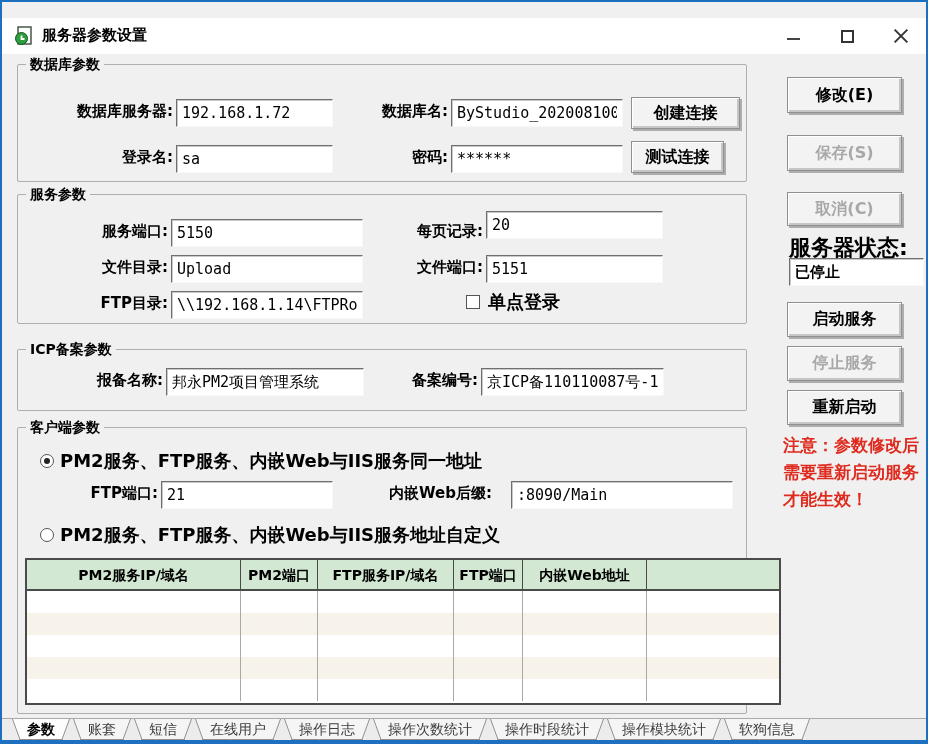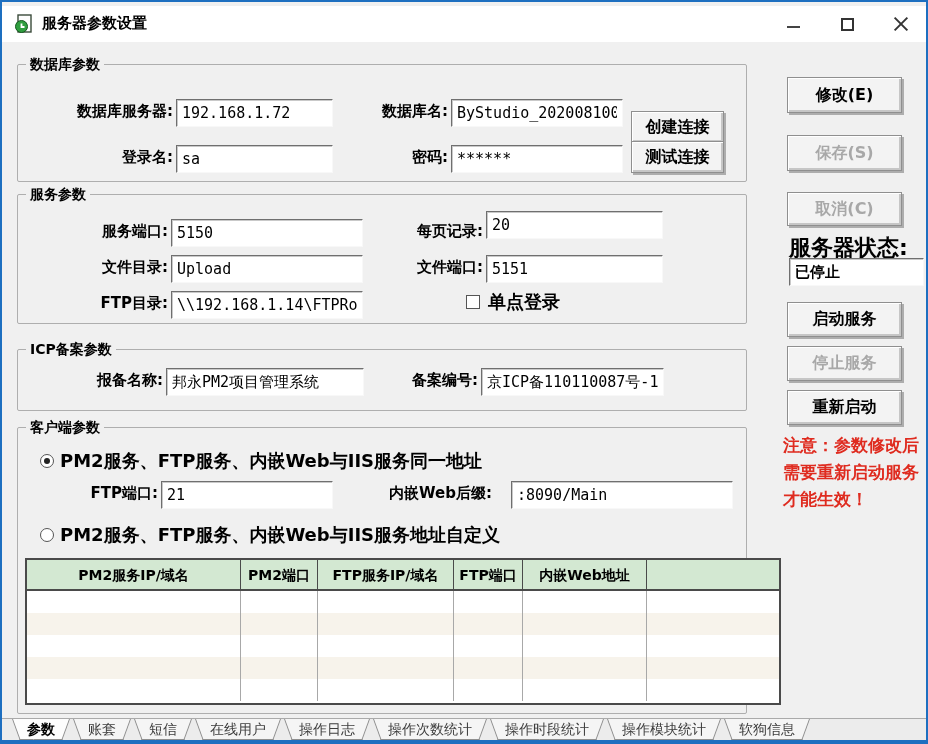--- a/index.html
+++ b/index.html
@@ -10,21 +10,21 @@
     --disabled:#a8a8a8;
   }
   *{box-sizing:border-box;}
   body{margin:0;background:#fff;font-family:"DejaVu Sans","Liberation Sans",sans-serif;color:#000;}
   .window{
     position:relative;width:928px;height:744px;
     border:2px solid var(--accent);border-bottom:4px solid var(--accent);
     background:#f0f0f0;overflow:hidden;
   }
   
-  .titlebar{position:absolute;left:0;top:4px;right:0;height:36px;background:#fff;}
+  .titlebar{position:absolute;left:0;top:16px;right:0;height:36px;background:#fff;}
   .app-icon{position:absolute;left:12px;top:8px;width:20px;height:20px;}
   .win-title{position:absolute;left:40px;top:8px;font-size:15px;font-weight:bold;}
   .win-controls{position:absolute;right:16px;top:0;height:36px;display:flex;align-items:center;gap:36px;}
   .wc{width:18px;height:18px;display:flex;align-items:center;justify-content:center;cursor:pointer;}
   .min-glyph{width:13px;height:0;border-top:2px solid #444;display:block;margin-top:6px;}
   .max-glyph{width:13px;height:13px;border:2px solid #333;display:block;}
   .x-glyph{position:relative;width:16px;height:16px;display:block;}
   .x-glyph::before,.x-glyph::after{content:"";position:absolute;left:-1px;top:7px;width:18px;height:2px;background:#333;}
   .x-glyph::before{transform:rotate(45deg);}
   .x-glyph::after{transform:rotate(-45deg);}
@@ -52,21 +52,21 @@
   .btn3d.disabled{color:var(--disabled);cursor:default;}
   .checkbox{position:absolute;width:14px;height:14px;background:#fff;border:1px solid #555;}
   .radio{position:absolute;width:14px;height:14px;background:#fff;border:1px solid #555;border-radius:50%;}
   .radio.checked::after{content:"";position:absolute;left:3px;top:3px;width:6px;height:6px;border-radius:50%;background:#222;}
   .opt-label{position:absolute;font-size:18px;font-weight:bold;line-height:26px;white-space:nowrap;}
   
   .g1 .l-server{left:8px;top:32px;width:147px;}
   .g1 .f-server{left:158px;top:34px;width:157px;}
   .g1 .l-dbname{left:310px;top:32px;width:120px;}
   .g1 .f-dbname{left:433px;top:34px;width:172px;}
-  .g1 .b-create{left:613px;top:46px;width:93px;height:32px;}
+  .g1 .b-create{left:613px;top:32px;width:109px;height:32px;}
   .g1 .l-login{left:8px;top:78px;width:147px;}
   .g1 .f-login{left:158px;top:80px;width:157px;}
   .g1 .l-pwd{left:310px;top:78px;width:120px;}
   .g1 .f-pwd{left:433px;top:80px;width:172px;}
   .g1 .b-test{left:613px;top:76px;width:93px;height:32px;}
   
   .g2 .l-port{left:8px;top:22px;width:142px;}
   .g2 .f-port{left:153px;top:24px;width:192px;}
   .g2 .l-page{left:340px;top:22px;width:125px;}
   .g2 .f-page{left:468px;top:16px;width:177px;}

